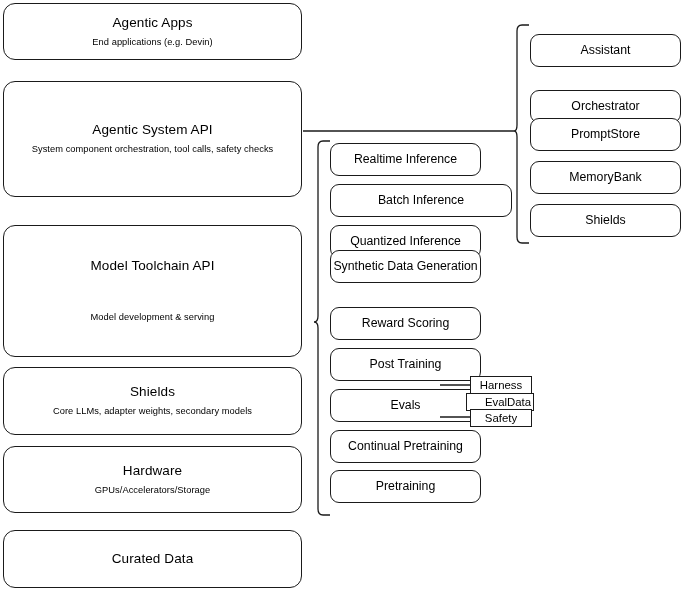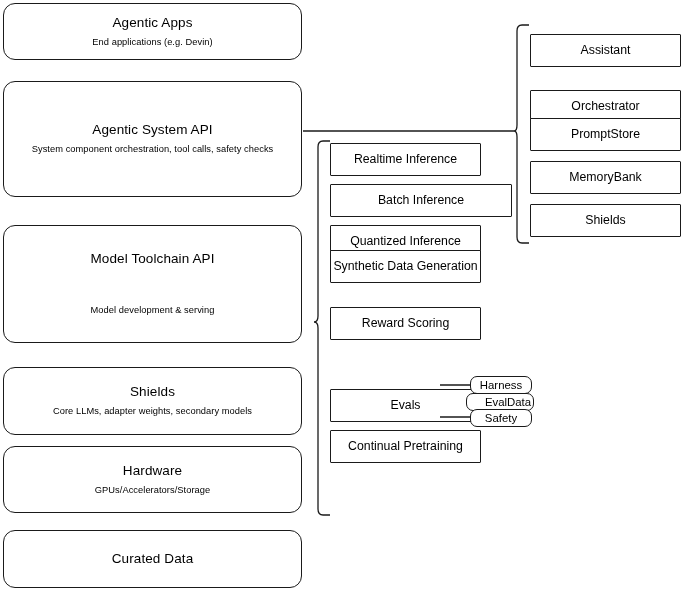--- a/index.html
+++ b/index.html
@@ -47,27 +47,27 @@
     letter-spacing: 0.1px;
   }
   .layer .subtitle {
     font-size: 9.3px;
     margin-top: 5px;
     letter-spacing: 0.05px;
   }
 
   
   .capability {
-    border-radius: 1px;
+    border-radius: 9px;
     font-size: 12.3px;
   }
 
   
   .minipill {
-    border-radius: 7px;
+    border-radius: 0;
     font-size: 11.4px;
     z-index: 6;
     border-width: 1.3px;
   }
 
   
   #connectors {
     position: absolute;
     left: 0; top: 0;
     width: 682px;
@@ -117,21 +117,21 @@
   <div class="node layer" style="left:3px; top:3px; width:299px; height:57px;">
     <div class="title">Agentic Apps</div>
     <div class="subtitle">End applications (e.g. Devin)</div>
   </div>
 
   <div class="node layer" style="left:3px; top:81px; width:299px; height:116px;">
     <div class="title">Agentic System API</div>
     <div class="subtitle">System component orchestration, tool calls, safety checks</div>
   </div>
 
-  <div class="node layer" style="left:3px; top:225px; width:299px; height:118px;gap:32px;">
+  <div class="node layer" style="left:3px; top:225px; width:299px; height:132px;gap:32px;">
     <div class="title">Model Toolchain API</div>
     <div class="subtitle">Model development &amp; serving</div>
   </div>
 
   <div class="node layer" style="left:3px; top:367px; width:299px; height:68px;">
     <div class="title">Shields</div>
     <div class="subtitle">Core LLMs, adapter weights, secondary models</div>
   </div>
 
   <div class="node layer" style="left:3px; top:446px; width:299px; height:67px;">
@@ -146,25 +146,27 @@
   <div class="node capability" style="left:330px; top:143px; width:151px; height:33px;">Realtime Inference</div>
 
   <div class="node capability" style="left:330px; top:184px; width:182px; height:33px;">Batch Inference</div>
 
   <div class="node capability" style="left:330px; top:225px; width:151px; height:33px;">Quantized Inference</div>
 
   <div class="node capability" style="left:330px; top:250px; width:151px; height:33px;">Synthetic Data Generation</div>
 
   <div class="node capability" style="left:330px; top:307px; width:151px; height:33px;">Reward Scoring</div>
 
+  <div class="node capability" style="left:330px; top:348px; width:151px; height:33px;">Post Training</div>
 
   <div class="node capability" style="left:330px; top:389px; width:151px; height:33px;">Evals</div>
 
   <div class="node capability" style="left:330px; top:430px; width:151px; height:33px;">Continual Pretraining</div>
 
+  <div class="node capability" style="left:330px; top:470px; width:151px; height:33px;">Pretraining</div>
 
   <div class="node minipill" style="left:470px; top:376px; width:62px; height:18px;">Harness</div>
 
   <div class="node minipill" style="left:466px; top:393px; width:68px; height:18px;padding-left:16px;">EvalData</div>
 
   <div class="node minipill" style="left:470px; top:409px; width:62px; height:18px;">Safety</div>
 
   <div class="node capability" style="left:530px; top:34px; width:151px; height:33px;">Assistant</div>
 
   <div class="node capability" style="left:530px; top:74px; width:151px; height:33px;margin-top:16px;">Orchestrator</div>

